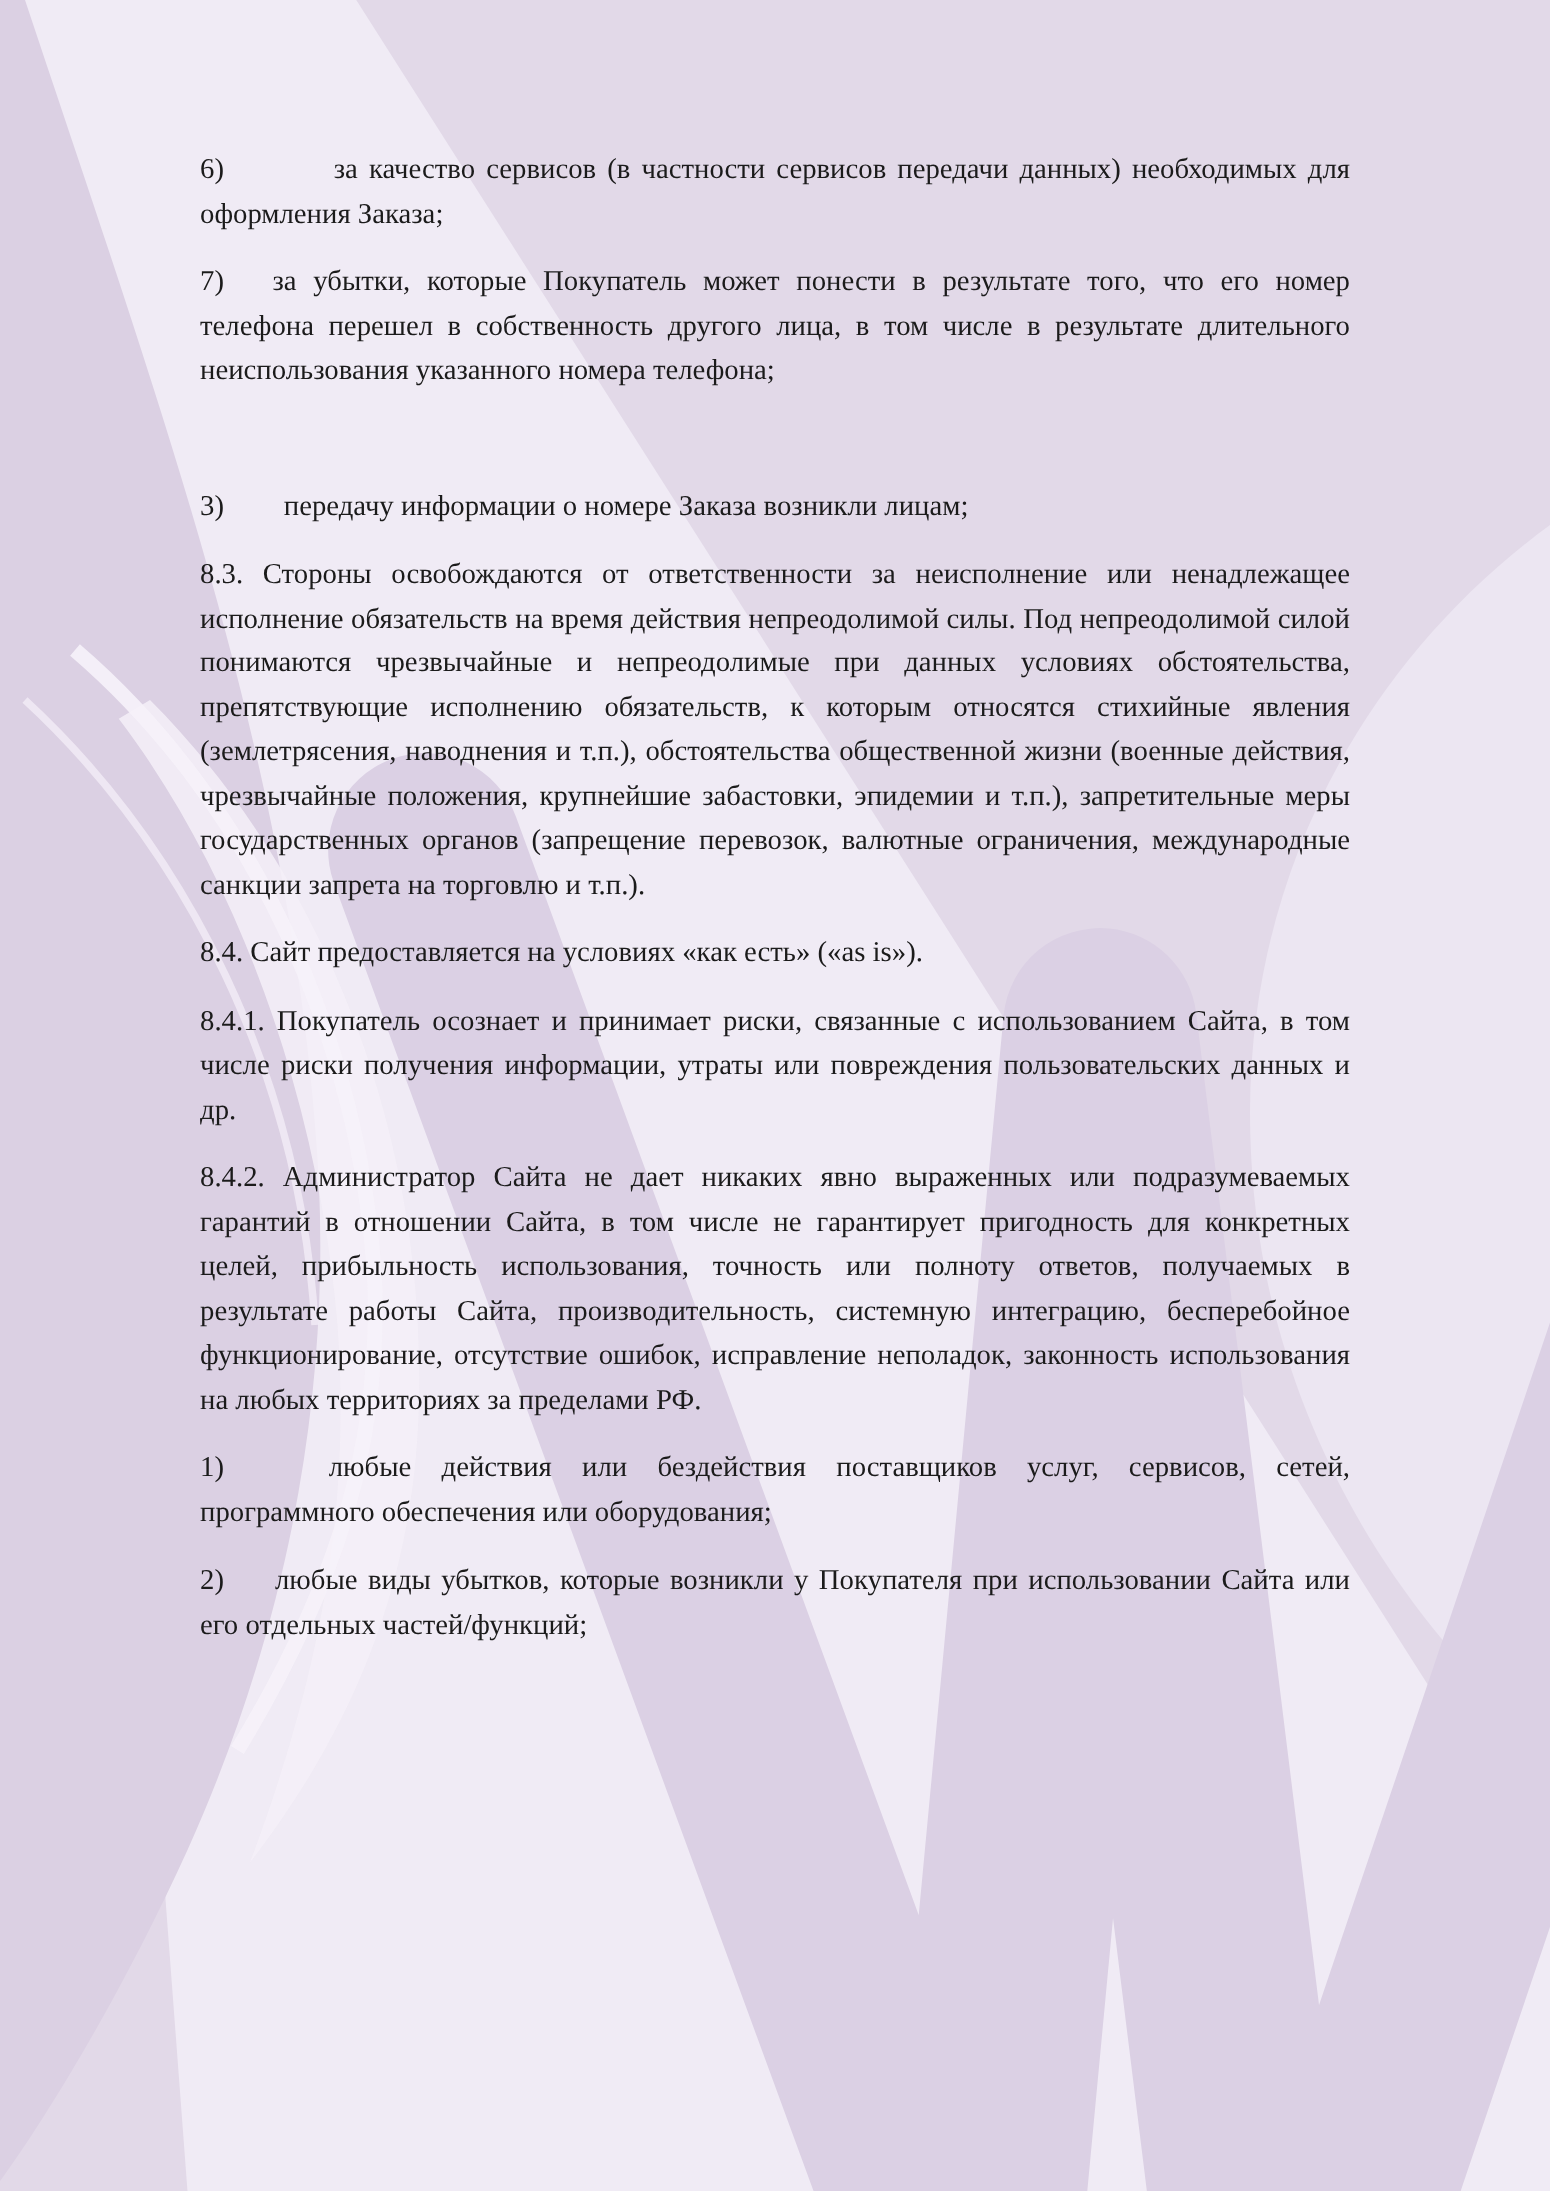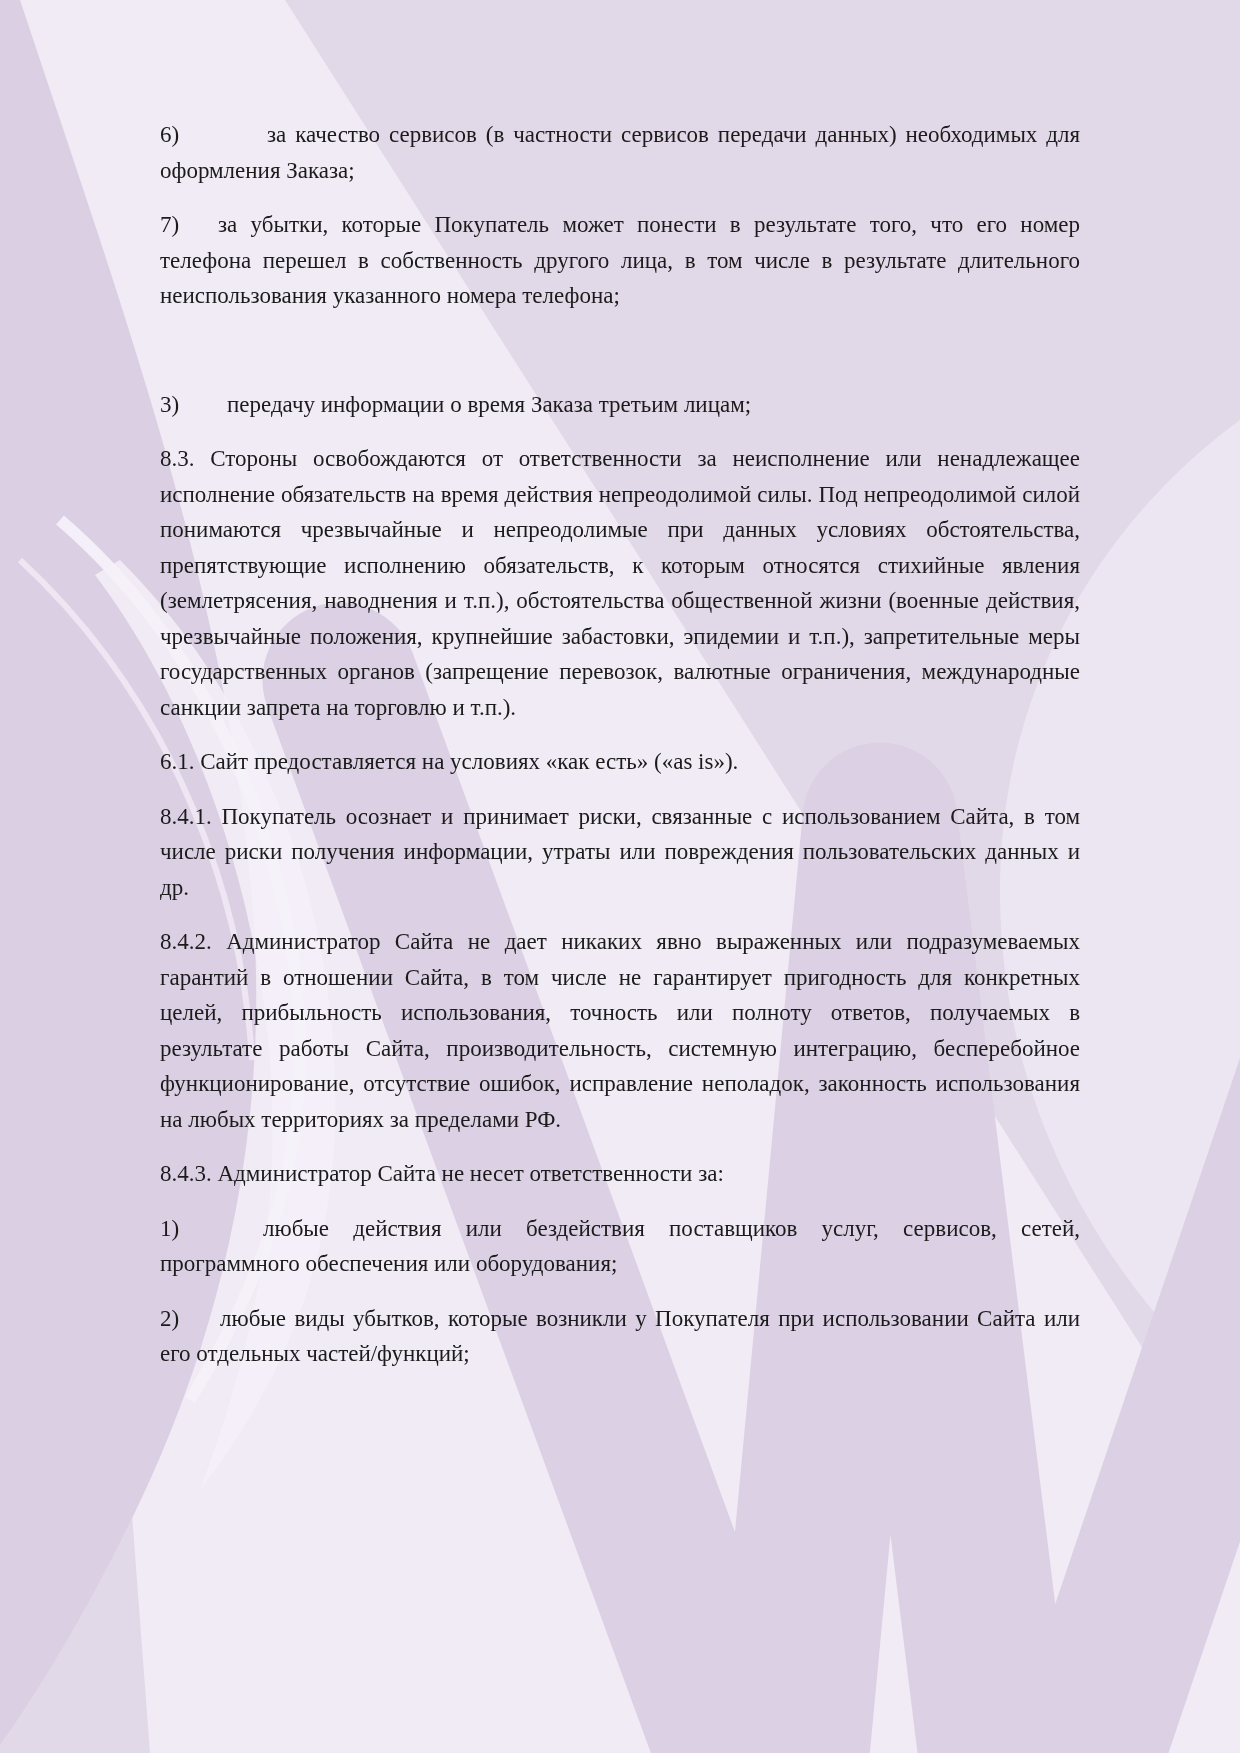--- a/index.html
+++ b/index.html
@@ -78,30 +78,29 @@
 
     <p><span class="num tab-107">6)</span><span>за качество сервисов (в частности сервисов передачи данных) необходимых для оформления Заказа;</span></p>
 
     <p><span class="num tab-58">7)</span><span>за убытки, которые Покупатель может понести в результате того, что его номер телефона перешел в собственность другого лица, в том числе в результате длительного неиспользования указанного номера телефона;</span></p>
 
     <div class="spacer"></div>
 
 
 
 
-    <p><span class="num tab-67">3)</span><span>передачу информации о время Заказа третьим лицам;</span></p>
+    <p><span class="num tab-67">3)</span><span>передачу информации о номере Заказа возникли лицам;</span></p>
 
     <p><span>8.3. Стороны освобождаются от ответственности за неисполнение или ненадлежащее исполнение обязательств на время действия непреодолимой силы. Под непреодолимой силой понимаются чрезвычайные и непреодолимые при данных условиях обстоятельства, препятствующие исполнению обязательств, к которым относятся стихийные явления (землетрясения, наводнения и т.п.), обстоятельства общественной жизни (военные действия, чрезвычайные положения, крупнейшие забастовки, эпидемии и т.п.), запретительные меры государственных органов (запрещение перевозок, валютные ограничения, международные санкции запрета на торговлю и т.п.).</span></p>
 
-    <p><span>6.1. Сайт предоставляется на условиях «как есть» («as is»).</span></p>
+    <p><span>8.4. Сайт предоставляется на условиях «как есть» («as is»).</span></p>
 
     <p><span>8.4.1. Покупатель осознает и принимает риски, связанные с использованием Сайта, в том числе риски получения информации, утраты или повреждения пользовательских данных и др.</span></p>
 
     <p><span>8.4.2. Администратор Сайта не дает никаких явно выраженных или подразумеваемых гарантий в отношении Сайта, в том числе не гарантирует пригодность для конкретных целей, прибыльность использования, точность или полноту ответов, получаемых в результате работы Сайта, производительность, системную интеграцию, бесперебойное функционирование, отсутствие ошибок, исправление неполадок, законность использования на любых территориях за пределами РФ.</span></p>
 
-    <p><span>8.4.3. Администратор Сайта не несет ответственности за:</span></p>
 
     <p><span class="num tab-103">1)</span><span>любые действия или бездействия поставщиков услуг, сервисов, сетей, программного обеспечения или оборудования;</span></p>
 
     <p><span class="num tab-60">2)</span><span>любые виды убытков, которые возникли у Покупателя при использовании Сайта или его отдельных частей/функций;</span></p>
 
   </div>
 </div>
 
 </body></html>

